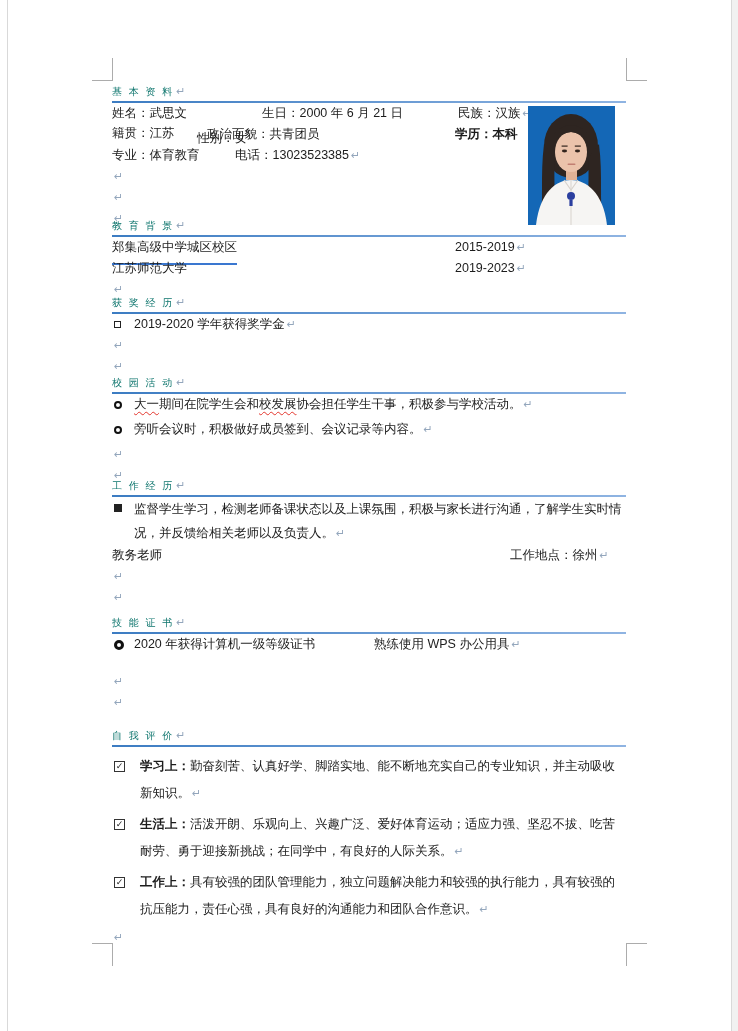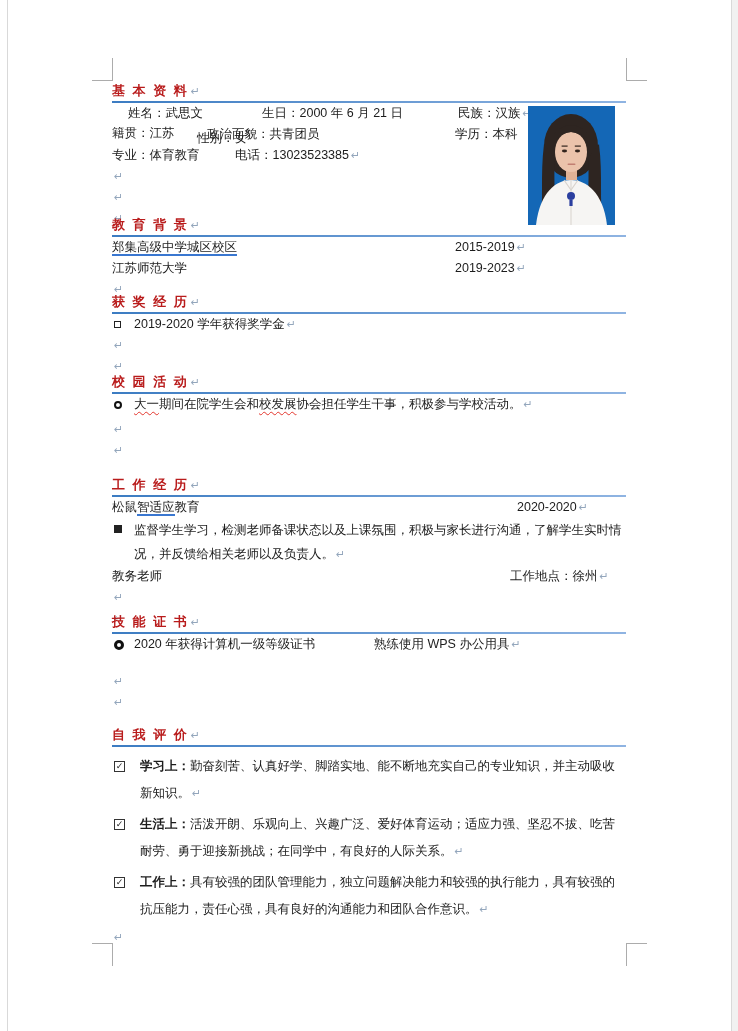--- a/index.html
+++ b/index.html
@@ -10,40 +10,40 @@
   .edge.right{left:731px;}
   .outside-right{position:absolute;top:0;bottom:0;left:732px;right:0;background:#F1F1F1;}
   .crop{position:absolute;width:20px;height:22px;}
   .crop.tl{left:92px;top:58px;border-right:1px solid #ACACAC;border-bottom:1px solid #ACACAC;}
   .crop.tr{left:626px;top:58px;border-left:1px solid #ACACAC;border-bottom:1px solid #ACACAC;}
   .crop.bl{left:92px;top:943px;border-right:1px solid #ACACAC;border-top:1px solid #ACACAC;}
   .crop.br{left:626px;top:943px;border-left:1px solid #ACACAC;border-top:1px solid #ACACAC;}
   #content{position:absolute;left:112px;top:0;width:514px;}
   .section{position:absolute;left:0;width:514px;}
   .sec-h{position:relative;height:22px;white-space:nowrap;}
-  .sec-title{font-size:13px;font-weight:bold;letter-spacing:2px;color:#b91c1c;}
+  .sec-title{font-size:10px;font-weight:normal;letter-spacing:2px;color:#0f766e;}
   .sec-rule{position:absolute;left:0;top:20px;width:514px;height:2px;
             background:linear-gradient(90deg,#3C7CC2,#8FB4E2);}
   .rows{position:relative;}
   .row{position:relative;font-size:12.5px;line-height:21px;color:#1C1C1C;}
   .row.fields,.row.split,.row.empty{height:21px;}
   .seg{position:absolute;top:0;white-space:nowrap;}
   .leftpart{position:absolute;left:0;top:0;white-space:nowrap;}
   .mark{color:#93A6BC;font-size:11px;margin-left:2px;font-weight:normal;letter-spacing:0;}
   .row.bullet{padding-left:22px;}
   .bm{position:absolute;left:2px;box-sizing:border-box;}
   .bm-square-hollow{width:7px;height:7px;border:1.5px solid #222;top:7px;}
   .bm-ring{width:8px;height:8px;border:2.2px solid #111;border-radius:50%;background:#fff;top:7px;}
   .bm-square-filled{width:8px;height:8px;background:#222;top:7px;}
   .bm-fisheye{width:10px;height:10px;border:3.2px solid #111;border-radius:50%;background:#fff;top:6px;}
   .bm-checkbox{width:11px;height:11px;border:1.4px solid #333;top:8px;
                font-size:9px;line-height:9px;text-align:center;color:#222;}
   .wavy-red{text-decoration:underline;text-decoration-style:wavy;
             text-decoration-color:#E3372E;text-decoration-thickness:1px;text-underline-offset:3px;}
-  .blue-underline{border-bottom:2px solid #3A77D0;padding-bottom:0px;}
+  .blue-underline{border-bottom:2px solid #3A77D0;padding-bottom:9px;}
   .bold{font-weight:bold;}
   .sec-campus .row.bullet{margin-bottom:4px;}
   .sec-work .row.bullet{line-height:24px;}
   .sec-skills .row.bullet{margin-bottom:16px;}
   .sec-self .rows{padding-top:6px;}
   .sec-self .row.bullet{line-height:27px;margin-bottom:4px;padding-left:28px;}
   .photo{position:absolute;left:528px;top:106px;width:87px;height:119px;}
 </style>
 </head>
 <body>
@@ -56,29 +56,29 @@
   <div class="crop tl"></div>
   <div class="crop tr"></div>
   <div class="crop bl"></div>
   <div class="crop br"></div>
 
   <div id="content">
       <div class="section sec-basic" style="top: 81px;">
         <div class="sec-h"><span class="sec-title">基 本 资 料</span><span class="mark">↵</span><div class="sec-rule"></div></div>
         <div class="rows">
           <div class="row fields">
-            <span class="seg" style="left: 16px;">姓名：武思文</span>
+            <span class="seg" style="left: 0px;">姓名：武思文</span>
             <span class="seg" style="left: 85px; margin-top: 25px;">性别：女</span>
             <span class="seg" style="left: 150px;">生日：2000 年 6 月 21 日</span>
             <span class="seg" style="left: 346px;">民族：汉族<span class="mark">↵</span></span>
           </div>
           <div class="row fields">
             <span class="seg" style="left: 0px; font-family: Liberation Mono, monospace;">籍贯：江苏</span>
             <span class="seg" style="left: 95px;">政治面貌：共青团员</span>
-            <span class="seg" style="left: 343px;">学历：本科</span>
+            <span class="seg" style="left: 343px; font-weight: bold;">学历：本科</span>
           </div>
           <div class="row fields">
             <span class="seg" style="left: 0px;">专业：体育教育</span>
             <span class="seg" style="left: 123px; text-align: right;">电话：13023523385<span class="mark">↵</span></span>
           </div>
           <div class="row empty"><span class="mark">↵</span></div>
           <div class="row empty"><span class="mark">↵</span></div>
           <div class="row empty"><span class="mark">↵</span></div>
         </div>
       </div>
@@ -101,31 +101,28 @@
         <div class="rows">
           <div class="row bullet"><span class="bm bm-square-hollow"></span><span>2019-2020 学年获得奖学金</span><span class="mark">↵</span></div>
           <div class="row empty"><span class="mark">↵</span></div>
           <div class="row empty"><span class="mark">↵</span></div>
         </div>
       </div>
       <div class="section sec-campus" style="top: 372px;">
         <div class="sec-h"><span class="sec-title">校 园 活 动</span><span class="mark">↵</span><div class="sec-rule"></div></div>
         <div class="rows">
           <div class="row bullet"><span class="bm bm-ring"></span><span class="wavy-red">大一</span><span>期间在院学生会和</span><span class="wavy-red">校发展</span><span>协会担任学生干事，积极参与学校活动。</span><span class="mark">↵</span></div>
+          <div class="row bullet"><span class="bm bm-ring"></span><span>旁听会议时，积极做好成员签到、会议记录等内容。</span><span class="mark">↵</span></div>
           <div class="row empty"><span class="mark">↵</span></div>
           <div class="row empty"><span class="mark">↵</span></div>
         </div>
       </div>
       <div class="section sec-work" style="top: 475px;">
         <div class="sec-h"><span class="sec-title">工 作 经 历</span><span class="mark">↵</span><div class="sec-rule"></div></div>
         <div class="rows">
-          <div class="row split">
-            <span class="leftpart"><span>松鼠</span><span class="blue-underline">智适应</span><span>教育</span></span>
-            <span class="seg" style="left: 405px;">2020-2020<span class="mark">↵</span></span>
-          </div>
           <div class="row bullet"><span class="bm bm-square-filled"></span><span>监督学生学习，检测老师备课状态以及上课氛围，积极与家长进行沟通，了解学生实时情况，并反馈给相关老师以及负责人。</span><span class="mark">↵</span></div>
           <div class="row split">
             <span class="leftpart"><span>教务老师</span></span>
             <span class="seg" style="left: 398px;">工作地点：徐州<span class="mark">↵</span></span>
           </div>
           <div class="row empty"><span class="mark">↵</span></div>
           <div class="row empty"><span class="mark">↵</span></div>
         </div>
       </div>
       <div class="section sec-skills" style="top: 612px;">

